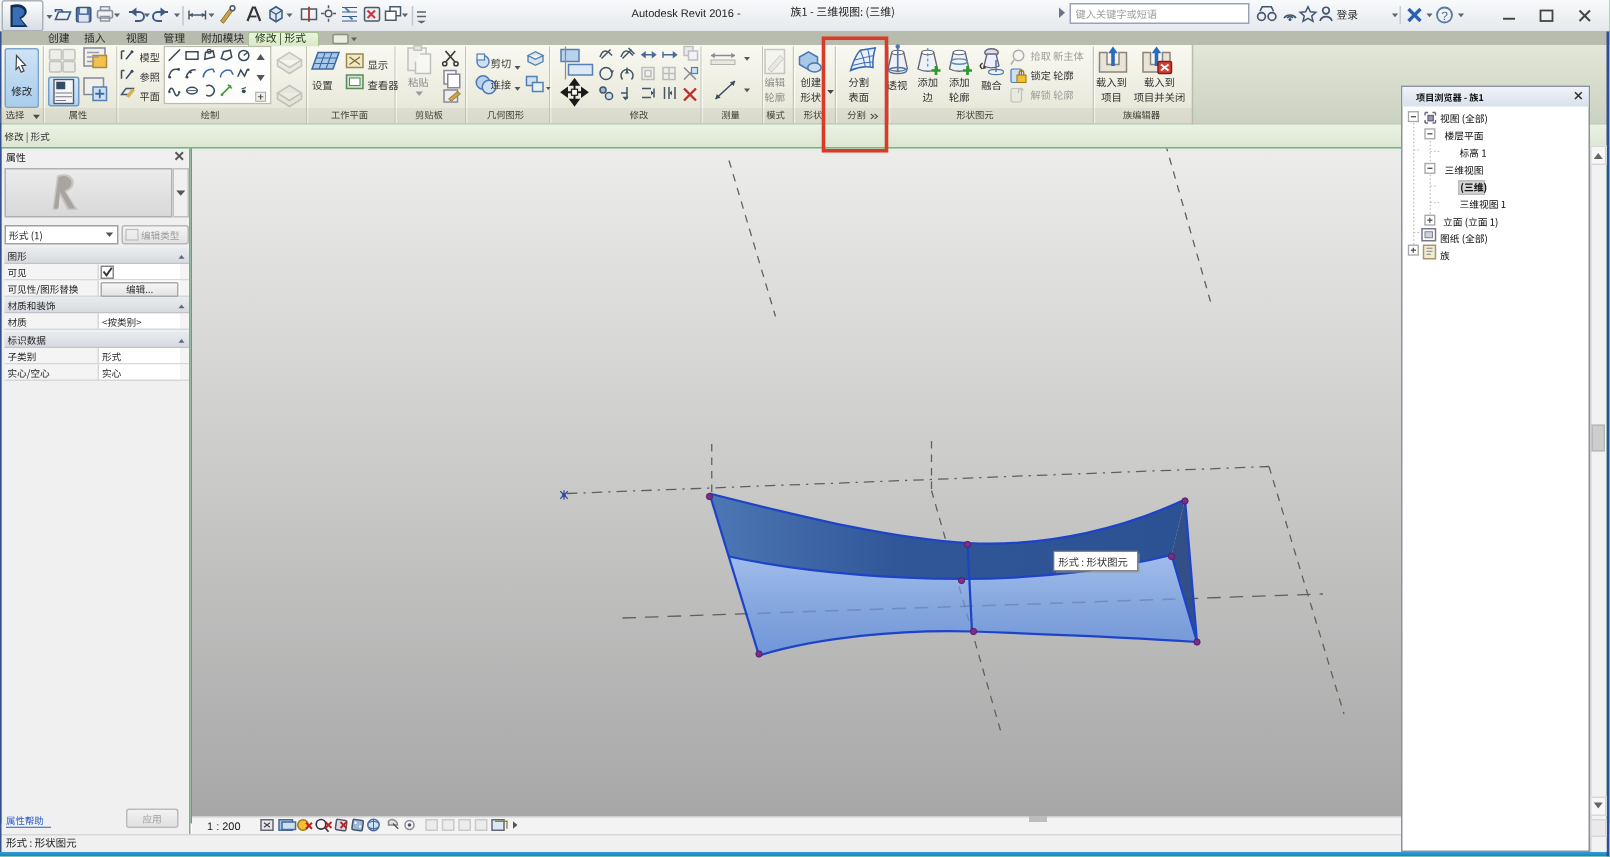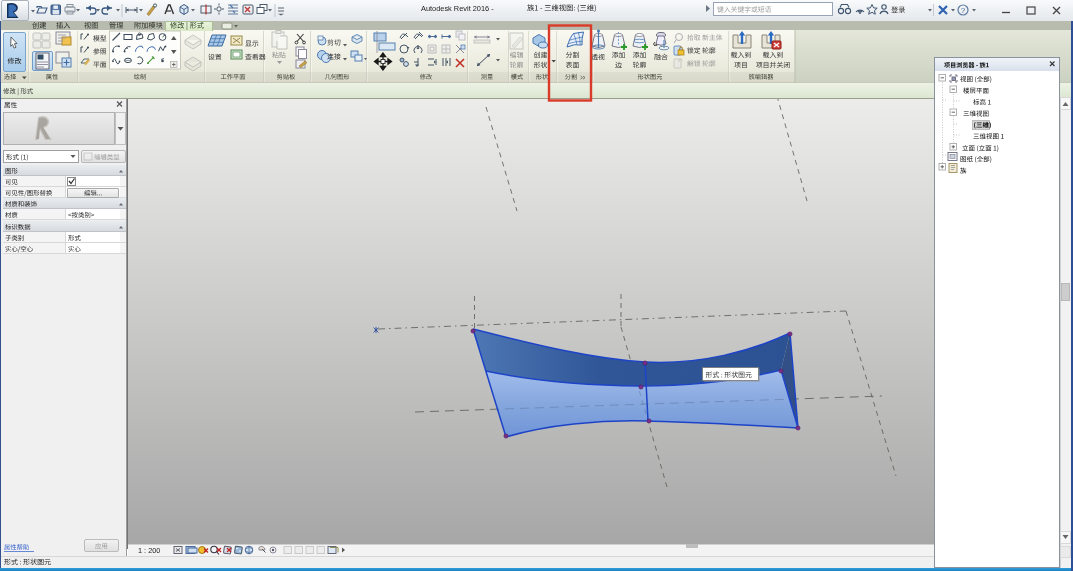--- a/index.html
+++ b/index.html
@@ -1,15 +1,15 @@
 <!DOCTYPE html>
 <html><head><meta charset="utf-8"><style>
 *{margin:0;padding:0;box-sizing:border-box}
 html,body{width:1073px;height:571px;overflow:hidden;font-family:"Liberation Sans",sans-serif}
-#root{position:relative;width:1073px;height:549px;background:#737373}
+#root{position:relative;width:1073px;height:549px;background:#22c55e}
 .abs{position:absolute}
 </style></head><body>
 <div id="root">
     <div class="abs" style="left:0;top:0;width:1073px;height:21px;background:linear-gradient(#f8fafb,#eceff2 60%,#e4e8ed)"></div>
     <div class="abs" style="left:1px;top:0;width:28px;height:21px;background:linear-gradient(#fdfdfd,#d8dde4);border:1px solid #aab2bc;border-radius:2px"></div>
     <div class="abs" style="left:0;top:21px;width:1073px;height:9px;background:#b7bcae"></div>
     <div class="abs" style="left:0;top:30px;width:1073px;height:53px;background:linear-gradient(#f9f9f2,#eaeadd 70%,#e0e0d2)"></div>
     <div class="abs" style="left:795px;top:30px;width:278px;height:53px;background:linear-gradient(#e3e6d8,#cbd1c0)"></div>
     <div class="abs" style="left:0;top:82px;width:1073px;height:1px;background:#c7cabb"></div>
     <div class="abs" style="left:0;top:83px;width:1073px;height:16px;background:linear-gradient(#ecf2e5,#dce6d1);border-bottom:1px solid #99a18e"></div>

